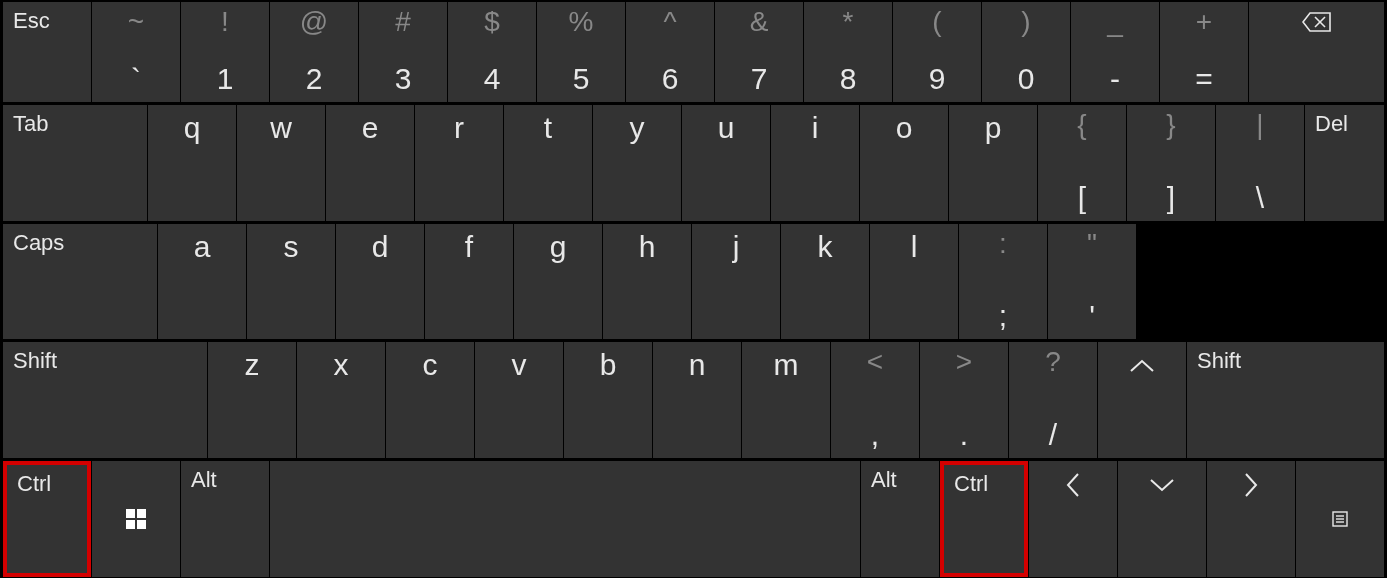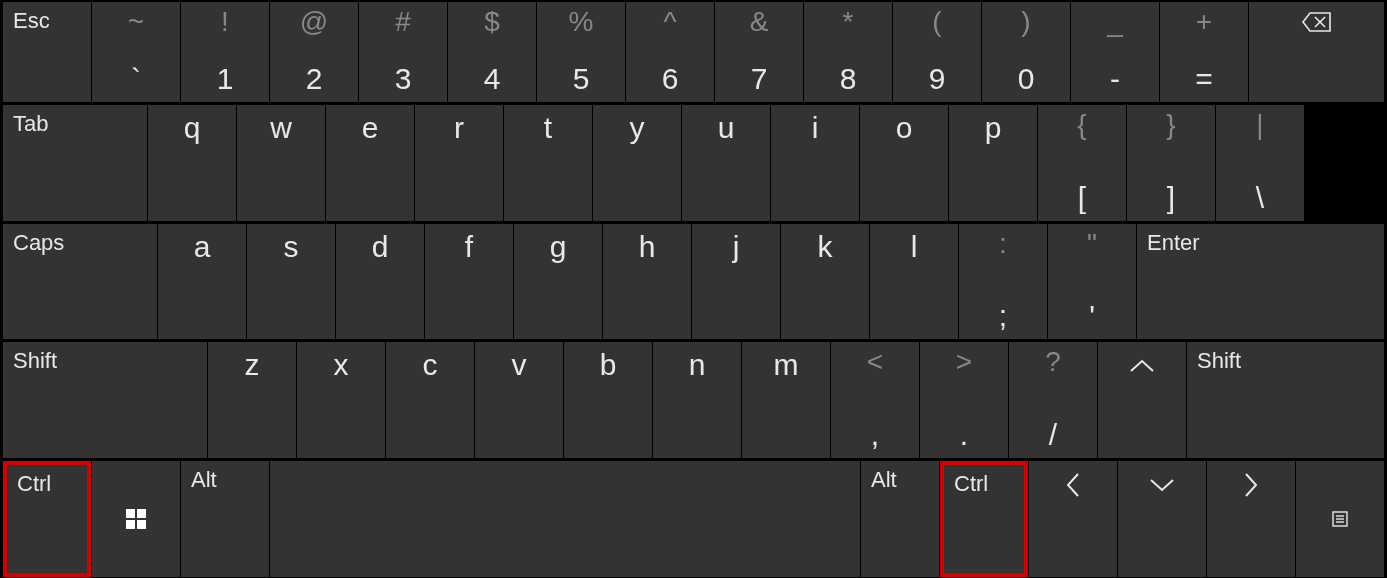--- a/index.html
+++ b/index.html
@@ -199,20 +199,23 @@
       <span class="main-char">[</span>
     </div>
     <div class="key" style="width:88px">
       <span class="shift-char">}</span>
       <span class="main-char">]</span>
     </div>
     <div class="key" style="width:88px">
       <span class="shift-char">|</span>
       <span class="main-char">\</span>
     </div>
+    <div class="key" style="flex:1">
+      <span class="tl">Del</span>
+    </div>
   </div>
 
   <div class="row r3">
     <div class="key" style="width:154px">
       <span class="tl">Caps</span>
     </div>
     <div class="key" style="width:88px">
         <span class="letter">a</span>
       </div>
     <div class="key" style="width:88px">
@@ -239,23 +242,20 @@
     <div class="key" style="width:88px">
         <span class="letter">l</span>
       </div>
     <div class="key" style="width:88px">
       <span class="shift-char">:</span>
       <span class="main-char">;</span>
     </div>
     <div class="key" style="width:88px">
       <span class="shift-char">"</span>
       <span class="main-char">'</span>
-    </div>
-    <div class="key" style="flex:1">
-      <span class="tl">Enter</span>
     </div>
   </div>
 
   <div class="row r4">
     <div class="key" style="width:204px">
       <span class="tl">Shift</span>
     </div>
     <div class="key" style="width:88px">
         <span class="letter">z</span>
       </div>

